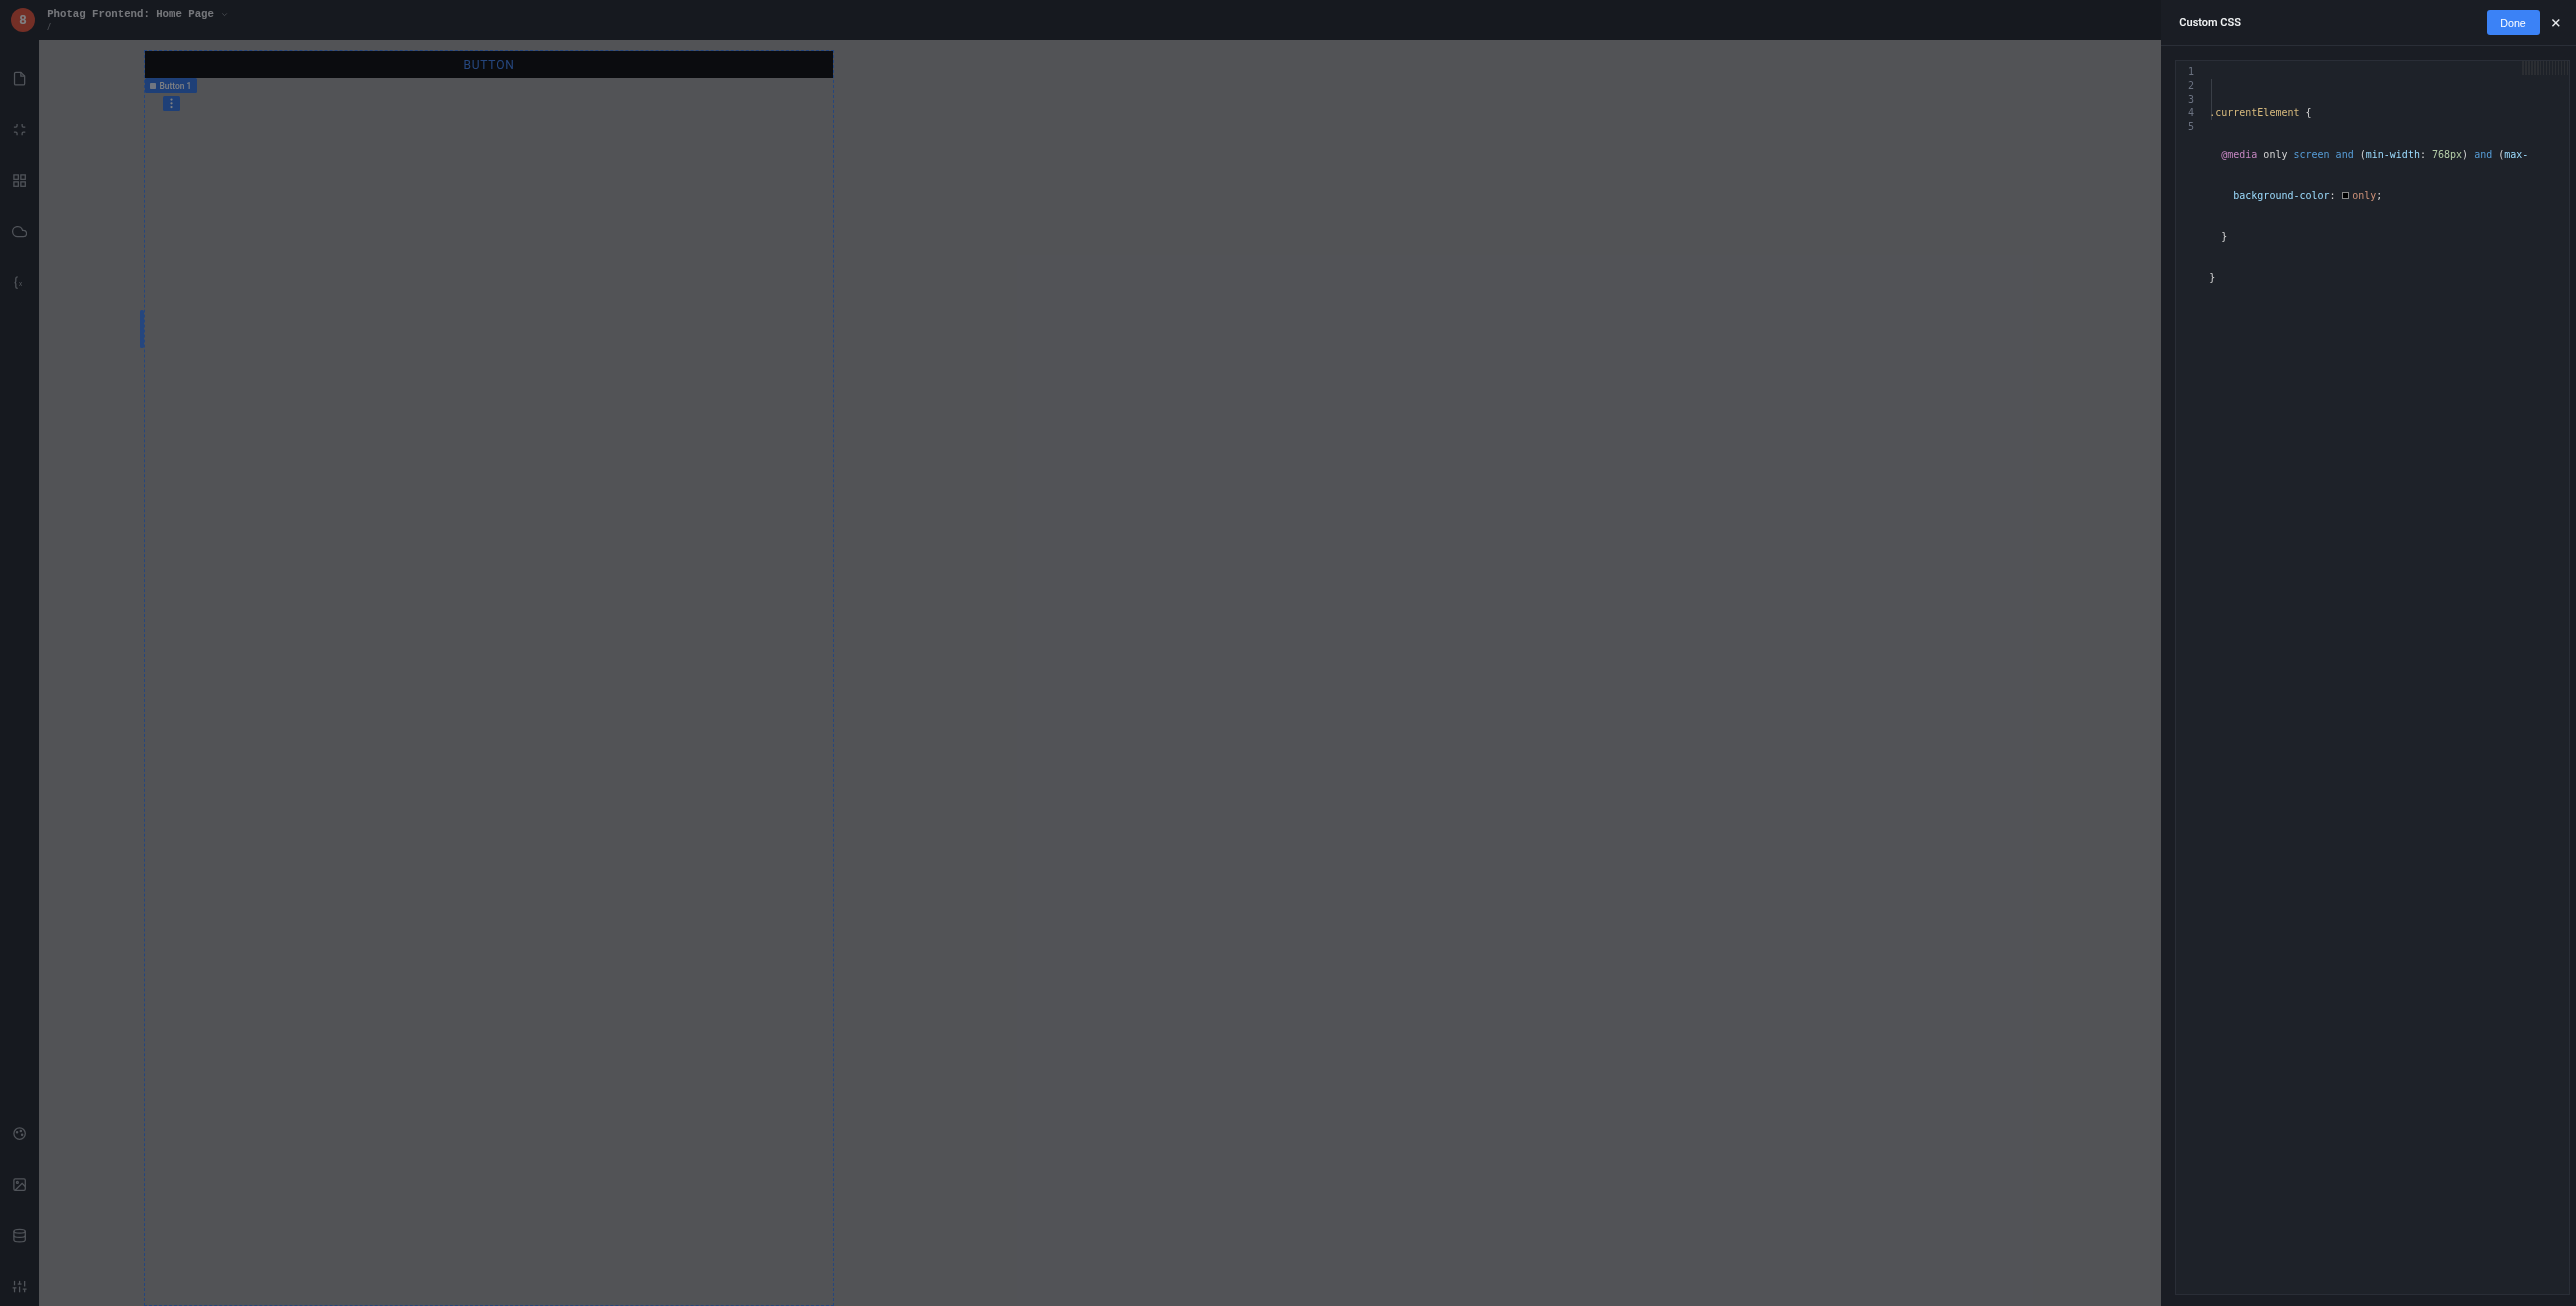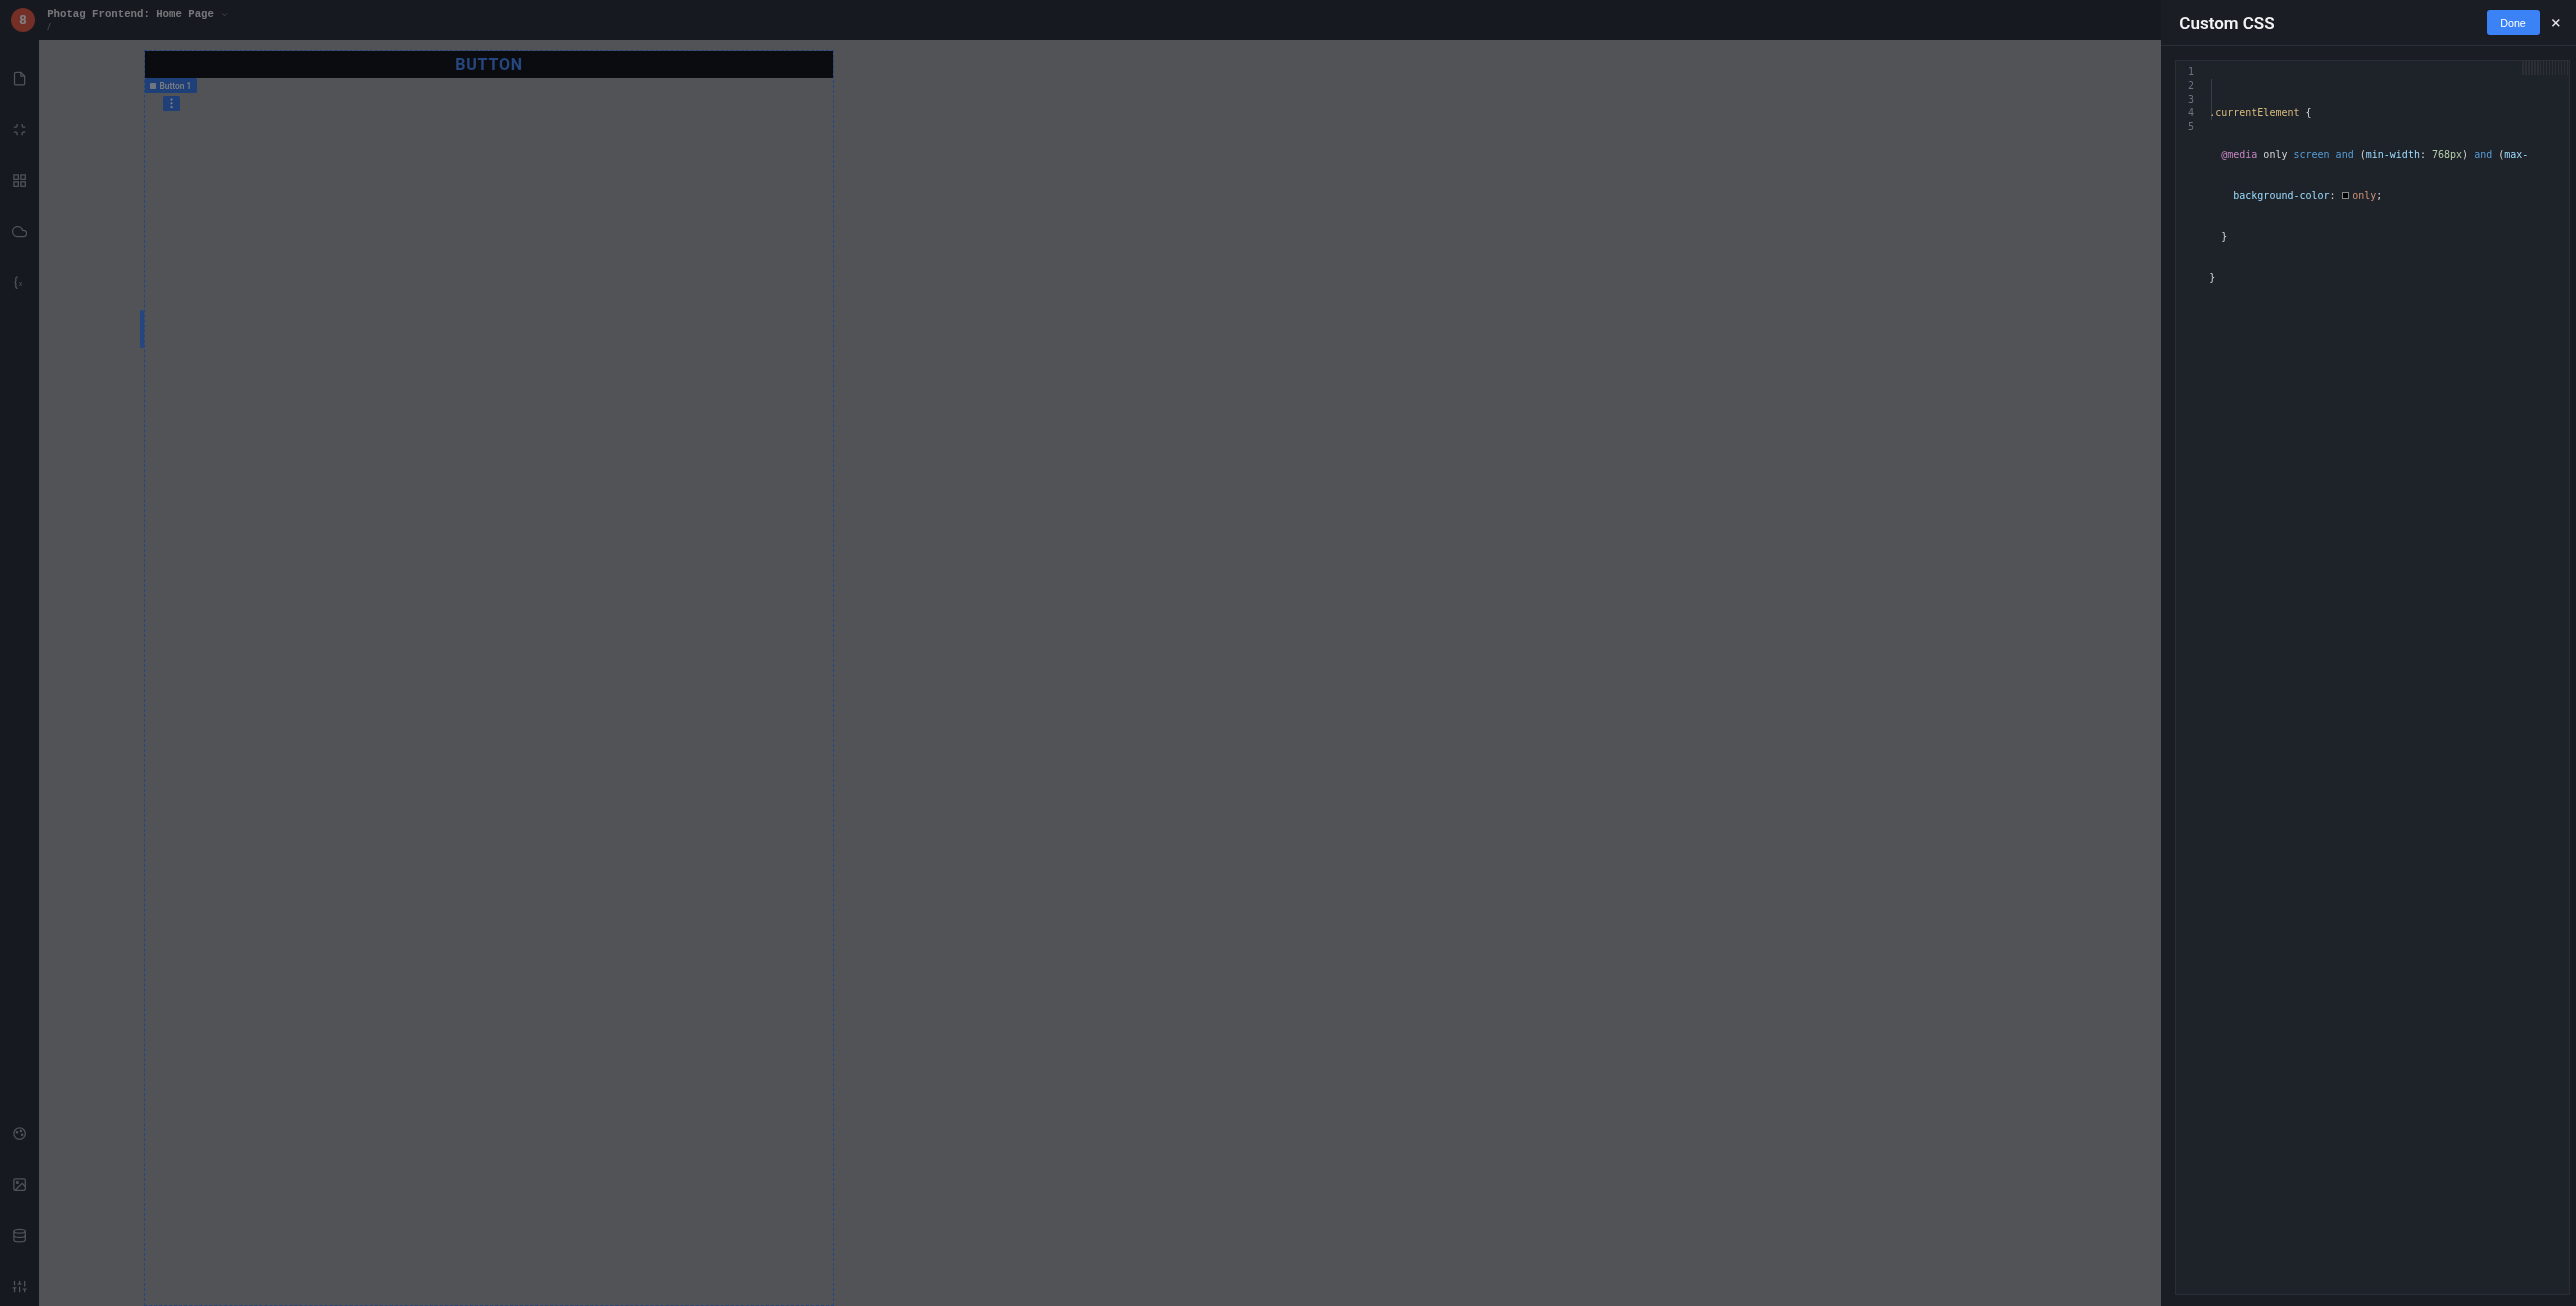--- a/index.html
+++ b/index.html
@@ -72,21 +72,21 @@
     
     .canvas-wrap { flex:1; background:#9e9e9e; position:relative; overflow:hidden;}
     .canvas {
       position:absolute; left:105px; top:10px; width: 690px; bottom:0;
       background:#9e9e9e;
       border: 0.8px dashed #3b82f6;
     }
     .button-bar {
       background:#000; height:27px; display:flex; align-items:center; justify-content:center;
     }
-    .button-bar-text { color:#3b82f6; font-size:16px; font-weight:700; letter-spacing:0.8px; }
+    .button-bar-text { color:#3b82f6; font-size:12px; font-weight:400; letter-spacing:0.8px; }
     .sel-label {
       position:absolute; left:0; top:27.4px; display:flex; gap:3px; align-items:center;flex-direction:column;
     }
     .sel-chip {
       background:#2b72e6; color:#fff; font-size:8.4px; padding:2.3px 6.1px 2.3px 4.6px;
       border-radius:1.5px; display:flex; align-items:center; gap:3.8px; font-weight:500;
     }
     .sel-chip .sq { width:6.1px; height:6.1px; background:#fff; opacity:.85; border-radius:0.8px;}
     .sel-more {
       background:#2b72e6; width:17px; height:15.2px; border-radius:1.5px;
@@ -105,21 +105,21 @@
 
     
     .panel {
       position:absolute; top:0; right:0; bottom:0; width:415px;
       background:#1a1d24; z-index:30; display:flex; flex-direction:column;
     }
     .panel-head {
       height:46px; display:flex; align-items:center; padding:0 6.1px 0 18.3px;
       border-bottom:0.8px solid #2a2e37;
     }
-    .panel-title { font-size:17px; font-weight:600; color:#f1f3f4; flex:1;}
+    .panel-title { font-size:11px; font-weight:600; color:#f1f3f4; flex:1;}
     .done-btn {
       background:#3b82f6; color:#fff; border:none; border-radius:3px;
       padding: 6.1px 13.7px; font-size:10.7px; font-weight:500; cursor:pointer;
     }
     .close-btn { width:27.4px; height:27.4px; display:flex; align-items:center; justify-content:center; color:#e8eaed; margin-left:3px;}
 
     .editor-wrap { flex:1; padding:13.7px 6.1px 10.7px 13.7px; min-height:0;}
     .editor {
       width:100%; height:100%; background:#1e2229; border:0.8px solid #2a2e37;
       display:flex; font-family: "SF Mono", Consolas, Monaco, monospace; font-size:10px;

